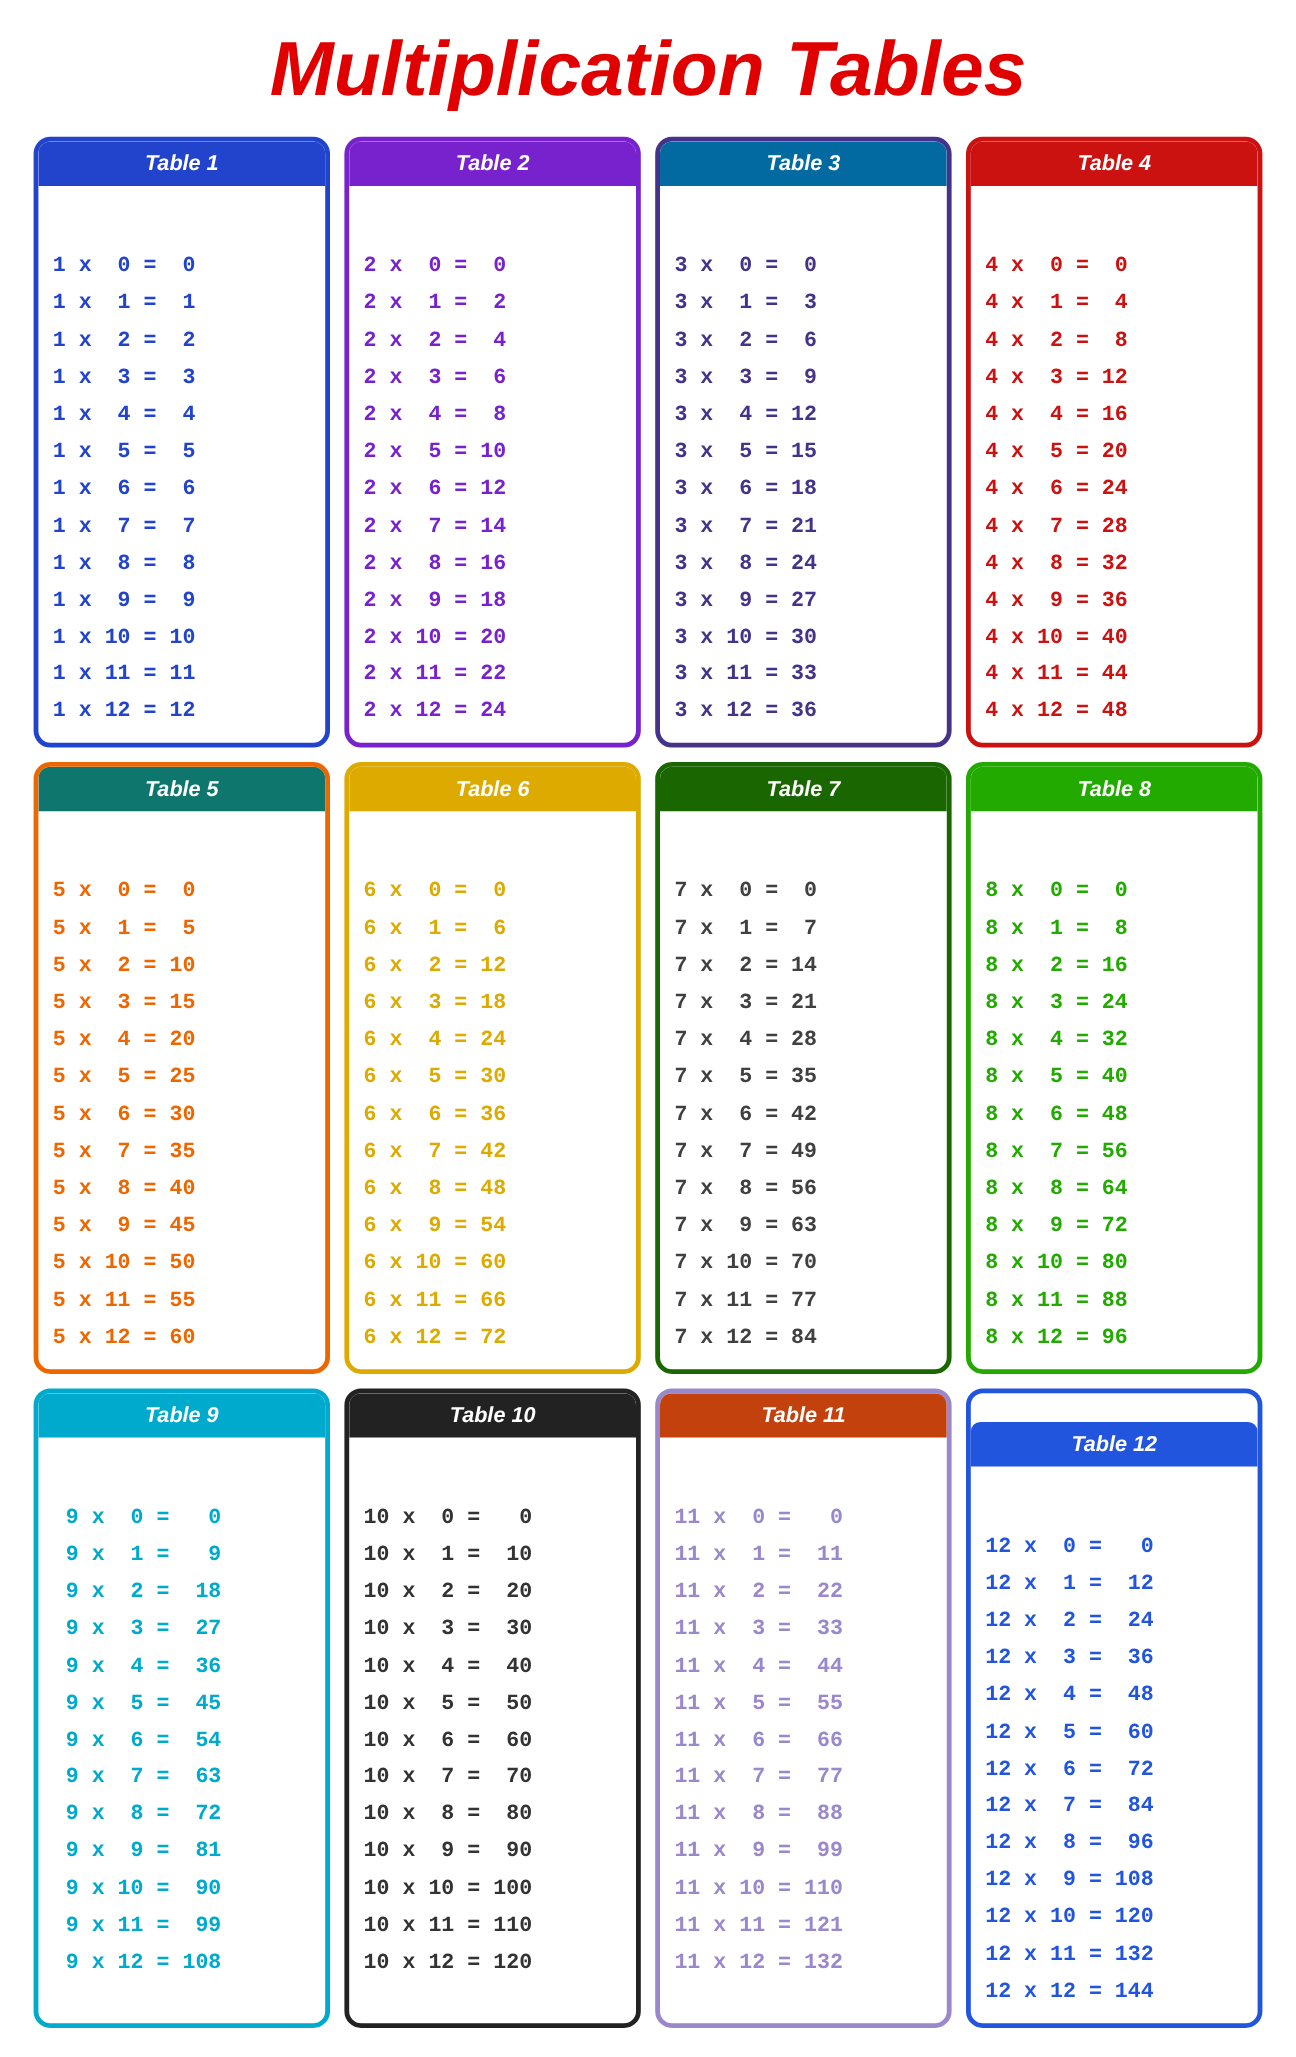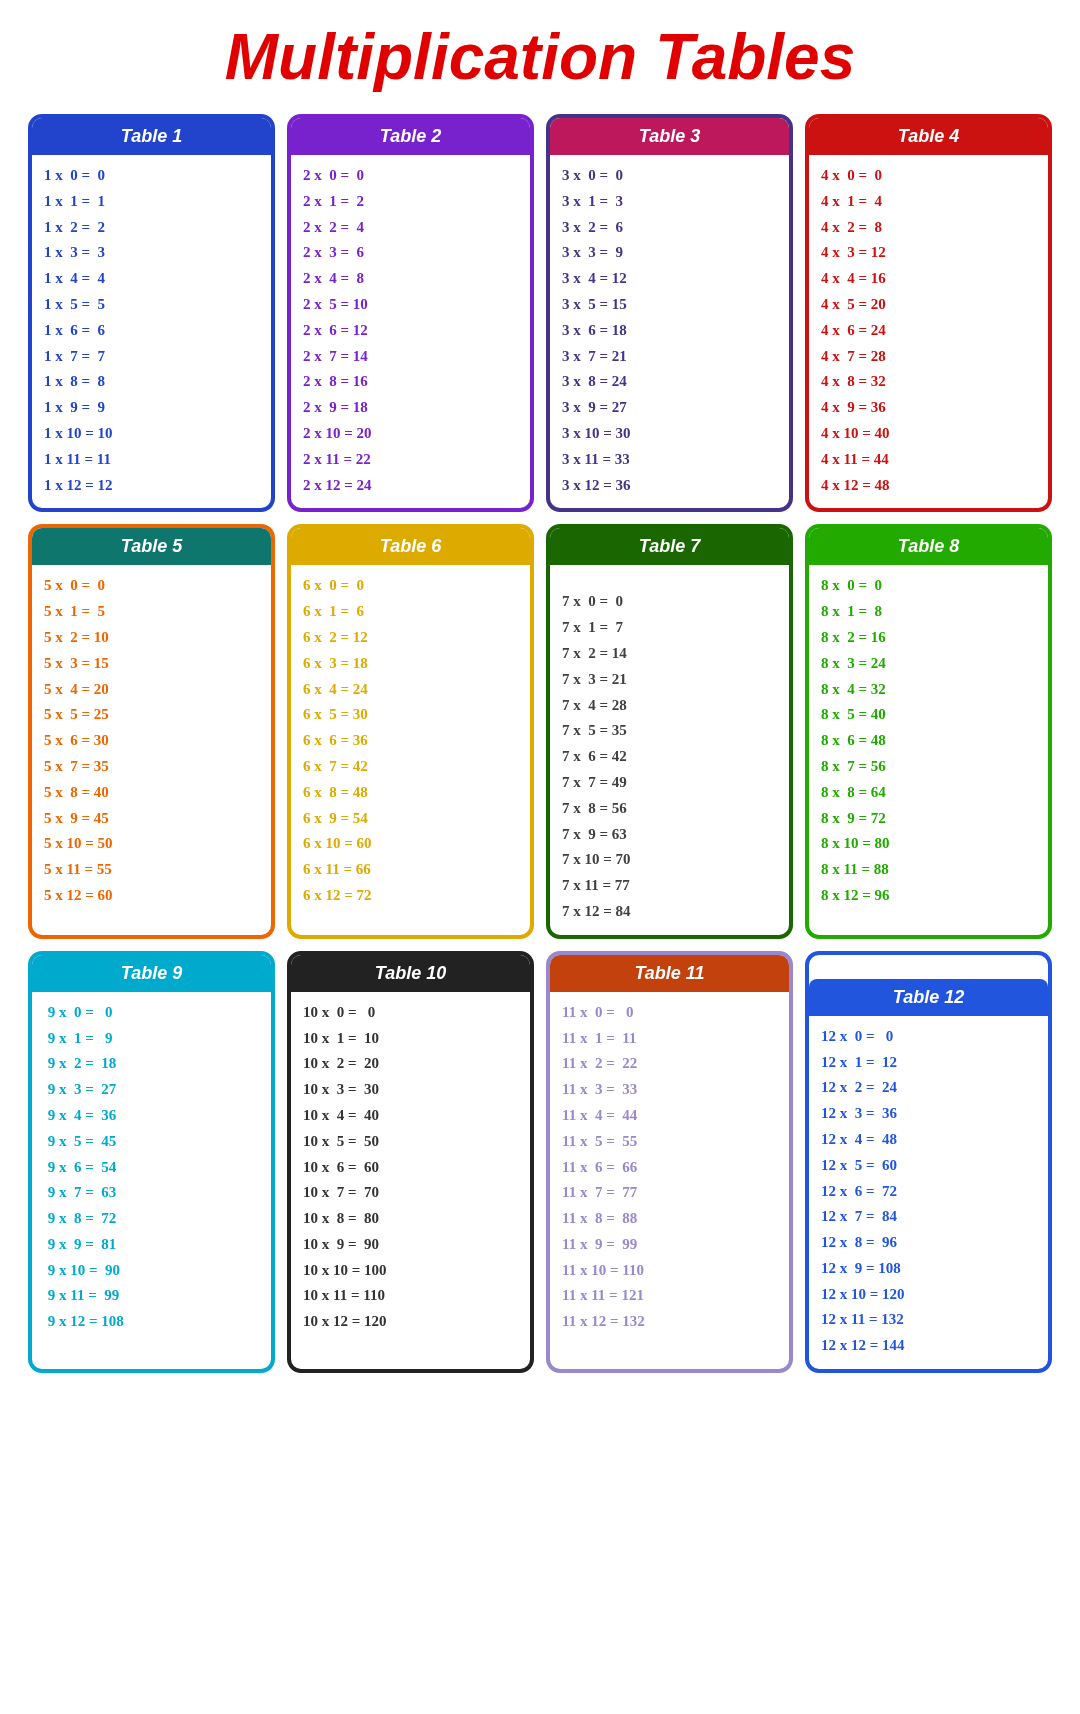--- a/index.html
+++ b/index.html
@@ -36,59 +36,60 @@
       border-radius: 8px 8px 0 0;
       padding: 8px 4px;
       text-align: center;
       color: white;
       font-size: 18px;
       font-weight: 900;
       font-style: italic;
     }
     .table-body {
       padding: 8px 4px 10px 12px;
-      font-size: 15px;
+      font-size: 18px;
       font-weight: 700;
       line-height: 1.72;
       white-space: pre;
-      font-family: Liberation Serif, serif;
+      font-family: Liberation Mono, monospace;
+      margin-top: 44px;
     }
 
     
     .card-1 { border-color: #2244cc; }
     .card-1 .table-header { background: #2244cc; }
     .card-1 .table-body { color: #2244cc; }
 
     
     .card-2 { border-color: #7722cc; }
     .card-2 .table-header { background: #7722cc; text-align: center; }
     .card-2 .table-body { color: #7722cc; }
 
     
     .card-3 { border-color: #443388; }
-    .card-3 .table-header { background: #be185d; }
+    .card-3 .table-header { background: #0369a1; }
     .card-3 .table-body { color: #443388; }
 
     
     .card-4 { border-color: #cc1111; }
     .card-4 .table-header { background: #cc1111; font-style: italic; }
     .card-4 .table-body { color: #cc1111; }
 
     
     .card-5 { border-color: #ee6600; }
     .card-5 .table-header { background: #0f766e; }
     .card-5 .table-body { color: #ee6600; }
 
     
     .card-6 { border-color: #ddaa00; }
     .card-6 .table-header { background: #ddaa00; }
     .card-6 .table-body { color: #ddaa00; }
 
     
-    .card-7 { border-color: #1a6600; gap: 16px; }
+    .card-7 { border-color: #1a6600; }
     .card-7 .table-header { background: #1a6600; }
     .card-7 .table-body { color: #404040; }
 
     
     .card-8 { border-color: #22aa00; }
     .card-8 .table-header { background: #22aa00; }
     .card-8 .table-body { color: #22aa00; }
 
     
     .card-9 { border-color: #00aacc; }

